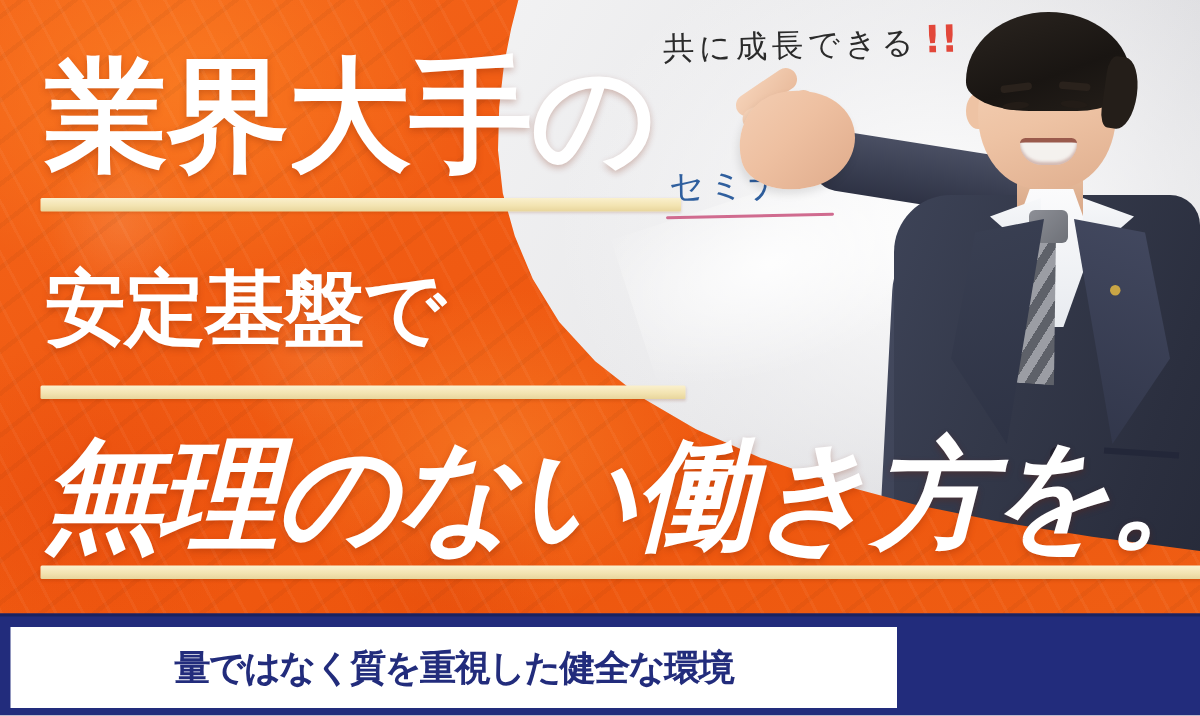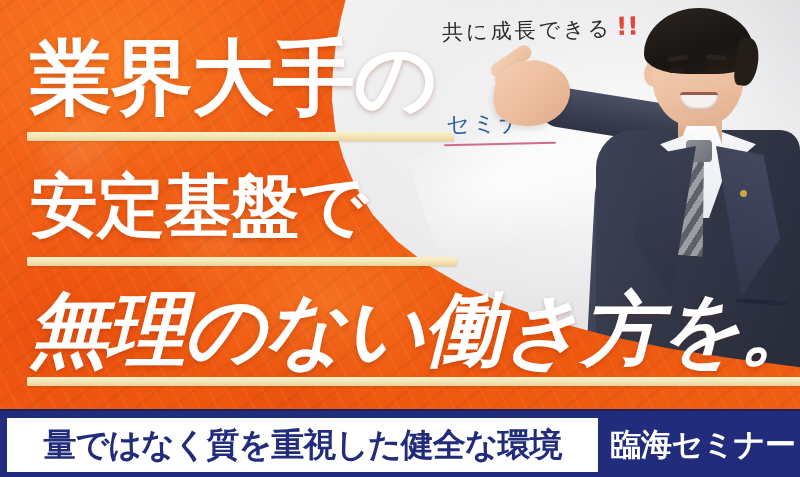--- a/index.html
+++ b/index.html
@@ -290,21 +290,21 @@
   .line {
     position: absolute;
     color: #ffffff;
     font-weight: 700;
     white-space: nowrap;
     letter-spacing: -1px;
     text-shadow: 0 2px 5px rgba(120,30,0,0.28);
     font-family: "DejaVu Sans", "Liberation Sans", sans-serif;
   }
   .line-1 { left: 14px; top: 30px;  font-size: 82px; line-height: 96px; }
-  .line-2 { left: 14px; top: 158px; font-size: 68px; line-height: 96px; }
+  .line-2 { left: 14px; top: 158px; font-size: 54px; line-height: 96px; }
   .line-3 { left: 12px; top: 283px; font-size: 80px; line-height: 94px; letter-spacing: -2px; font-style: italic; }
 
   .rule {
     position: absolute;
     height: 9px;
     background: linear-gradient(180deg, #faf0cd 0%, #f3e4b2 55%, #e8d59c 100%);
     border-radius: 1px;
     box-shadow: 0 1px 2px rgba(120,40,0,0.18);
   }
   .rule-1 { left: 11px; top: 132px; width: 427px; }
@@ -323,21 +323,21 @@
     position: absolute;
     left: 7px; top: 7px;
     width: 591px; height: 54px;
     background: #ffffff;
     display: flex;
     align-items: center;
     justify-content: center;
   }
   .footer-tag {
     color: #222c7c;
-    font-size: 33px;
+    font-size: 24px;
     font-weight: 700;
     letter-spacing: -1px;
     white-space: nowrap;
     font-family: "DejaVu Sans", "Liberation Sans", sans-serif;
   }
   .footer-brand {
     position: absolute;
     left: 612px; top: 7px;
     width: 182px; height: 54px;
     display: flex;
@@ -410,16 +410,15 @@
     <div class="rule rule-2"></div>
 
     <div class="line line-3">無理のない働き方を。</div>
     <div class="rule rule-3"></div>
   </div>
 
   <div class="footer">
     <div class="footer-box">
       <span class="footer-tag">量ではなく質を重視した健全な環境</span>
     </div>
-    <div class="footer-brand">臨海セミナー</div>
   </div>
 
 </div>
 
 </body></html>

